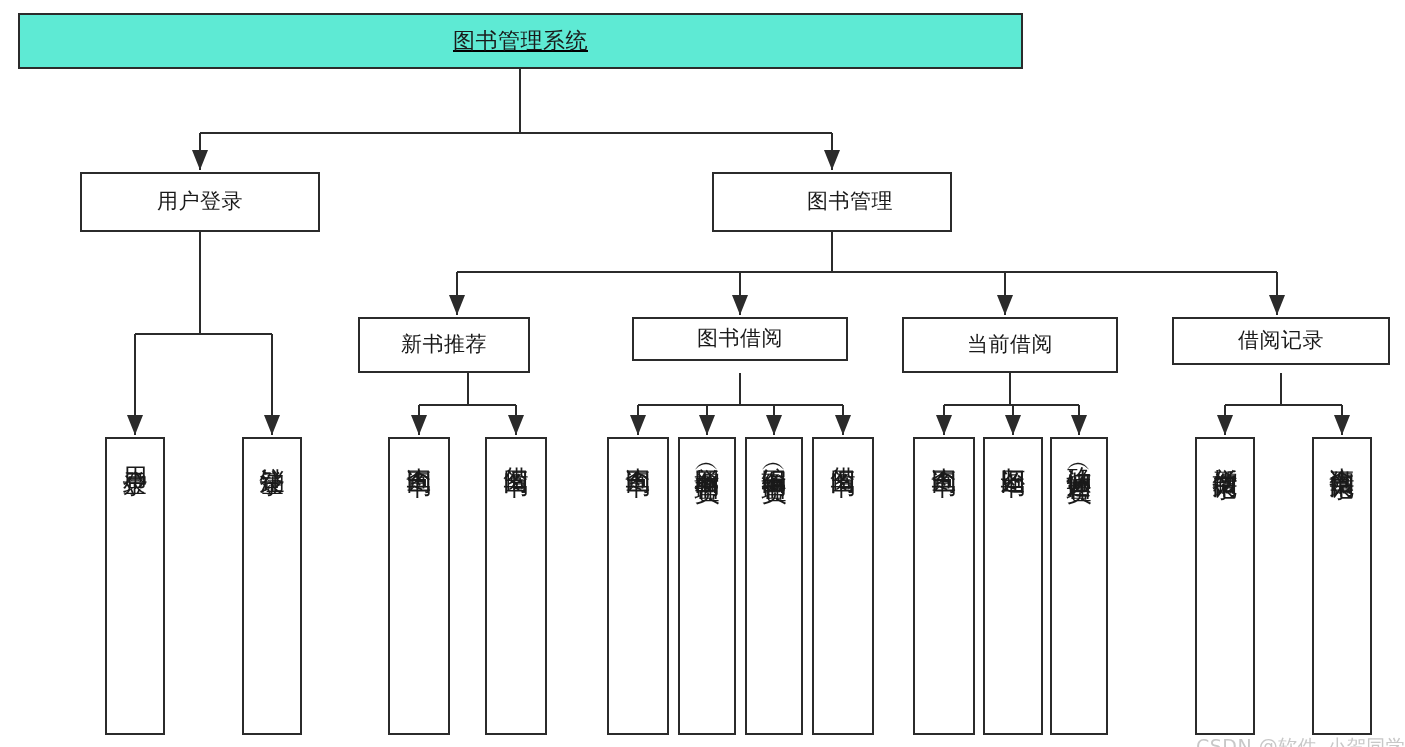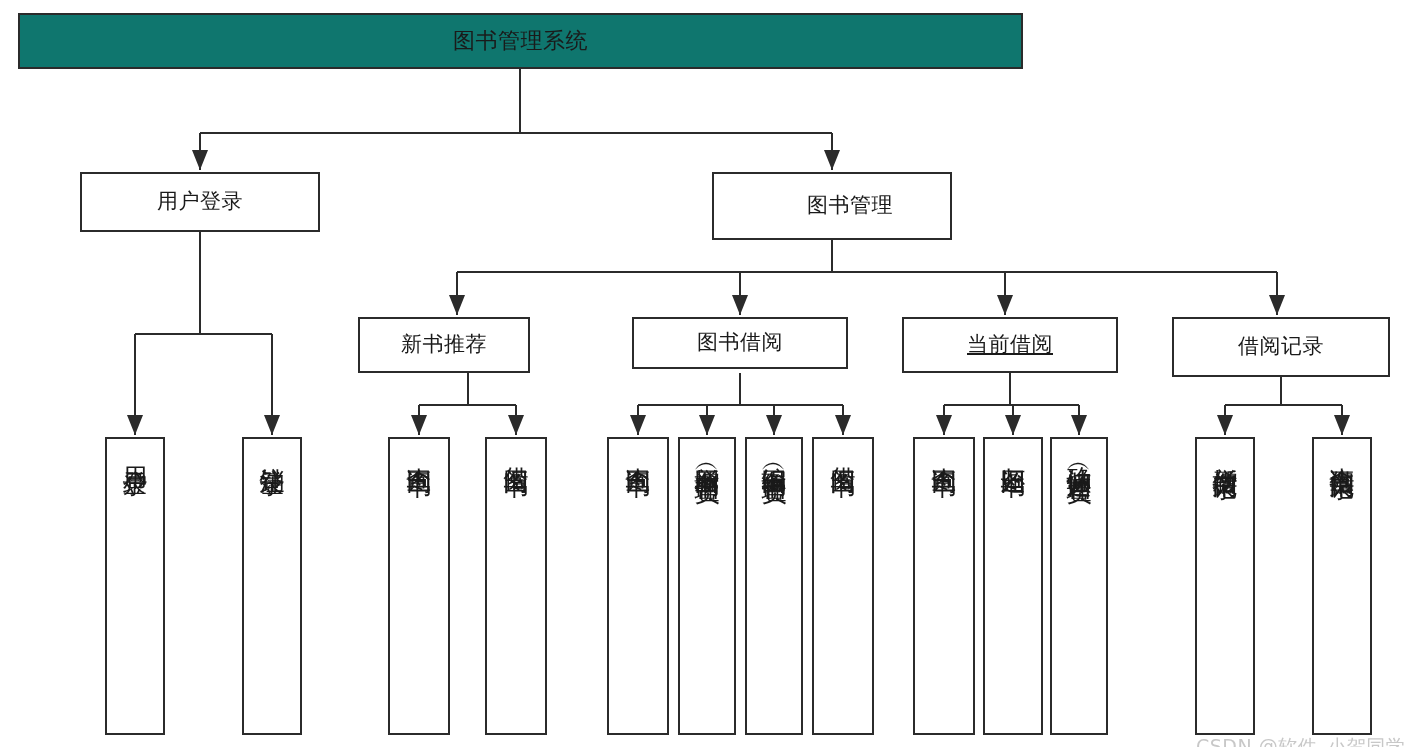--- a/index.html
+++ b/index.html
@@ -120,39 +120,39 @@
       <line x1="1079" y1="405" x2="1079" y2="435" stroke="#2b2b2b" stroke-width="2.5" shape-rendering="crispEdges"></line>
       <polygon points="1071,415 1087,415 1079,435" fill="#2b2b2b"></polygon>
       <line x1="1281" y1="373" x2="1281" y2="405" stroke="#2b2b2b" stroke-width="2.5" shape-rendering="crispEdges"></line>
       <line x1="1225" y1="405" x2="1342" y2="405" stroke="#2b2b2b" stroke-width="2.5" shape-rendering="crispEdges"></line>
       <line x1="1225" y1="405" x2="1225" y2="435" stroke="#2b2b2b" stroke-width="2.5" shape-rendering="crispEdges"></line>
       <polygon points="1217,415 1233,415 1225,435" fill="#2b2b2b"></polygon>
       <line x1="1342" y1="405" x2="1342" y2="435" stroke="#2b2b2b" stroke-width="2.5" shape-rendering="crispEdges"></line>
       <polygon points="1334,415 1350,415 1342,435" fill="#2b2b2b"></polygon>
     </svg>
   <div id="node-layer">
-      <div class="node horiz root" style="left: 18px; top: 13px; width: 1005px; height: 56px; border-color: rgb(43, 43, 43); background: #0f766e;">
+      <div class="node horiz root" style="left: 18px; top: 13px; width: 1005px; height: 56px; border-color: rgb(43, 43, 43); background: #5eead4; text-decoration: underline;">
         <span class="label" style="color: rgb(26, 26, 26);">图书管理系统</span>
       </div>
       <div class="node horiz level1" style="left: 80px; top: 172px; width: 240px; height: 60px; border-color: rgb(43, 43, 43); background: rgb(255, 255, 255);">
         <span class="label" style="color: rgb(26, 26, 26);">用户登录</span>
       </div>
-      <div class="node horiz level1" style="left: 712px; top: 172px; width: 240px; height: 68px; border-color: rgb(43, 43, 43); background: rgb(255, 255, 255); padding-left: 36px;">
+      <div class="node horiz level1" style="left: 712px; top: 172px; width: 240px; height: 60px; border-color: rgb(43, 43, 43); background: rgb(255, 255, 255); padding-left: 36px;">
         <span class="label" style="color: rgb(26, 26, 26);">图书管理</span>
       </div>
       <div class="node horiz level2" style="left: 358px; top: 317px; width: 172px; height: 56px; border-color: rgb(43, 43, 43); background: rgb(255, 255, 255);">
         <span class="label" style="color: rgb(26, 26, 26);">新书推荐</span>
       </div>
-      <div class="node horiz level2" style="left: 632px; top: 317px; width: 216px; height: 52px; border-color: rgb(43, 43, 43); background: rgb(255, 255, 255);">
+      <div class="node horiz level2" style="left: 632px; top: 317px; width: 216px; height: 44px; border-color: rgb(43, 43, 43); background: rgb(255, 255, 255);">
         <span class="label" style="color: rgb(26, 26, 26);">图书借阅</span>
       </div>
       <div class="node horiz level2" style="left: 902px; top: 317px; width: 216px; height: 56px; border-color: rgb(43, 43, 43); background: rgb(255, 255, 255);">
-        <span class="label" style="color: rgb(26, 26, 26); text-decoration: underline;">当前借阅</span>
+        <span class="label" style="color: rgb(26, 26, 26);">当前借阅</span>
       </div>
-      <div class="node horiz level2" style="left: 1172px; top: 317px; width: 218px; height: 60px; border-color: rgb(43, 43, 43); background: rgb(255, 255, 255);">
+      <div class="node horiz level2" style="left: 1172px; top: 317px; width: 218px; height: 48px; border-color: rgb(43, 43, 43); background: rgb(255, 255, 255);">
         <span class="label" style="color: rgb(26, 26, 26);">借阅记录</span>
       </div>
       <div class="node vert leaf" style="left: 105px; top: 437px; width: 60px; height: 298px; border-color: rgb(43, 43, 43); background: rgb(255, 255, 255);">
         <span class="label" style="color: rgb(26, 26, 26);">用户登录</span>
       </div>
       <div class="node vert leaf" style="left: 242px; top: 437px; width: 60px; height: 298px; border-color: rgb(43, 43, 43); background: rgb(255, 255, 255);">
         <span class="label" style="color: rgb(26, 26, 26);">注销登录</span>
       </div>
       <div class="node vert leaf" style="left: 388px; top: 437px; width: 62px; height: 298px; border-color: rgb(43, 43, 43); background: rgb(255, 255, 255);">
         <span class="label" style="color: rgb(26, 26, 26);">查询图书</span>

